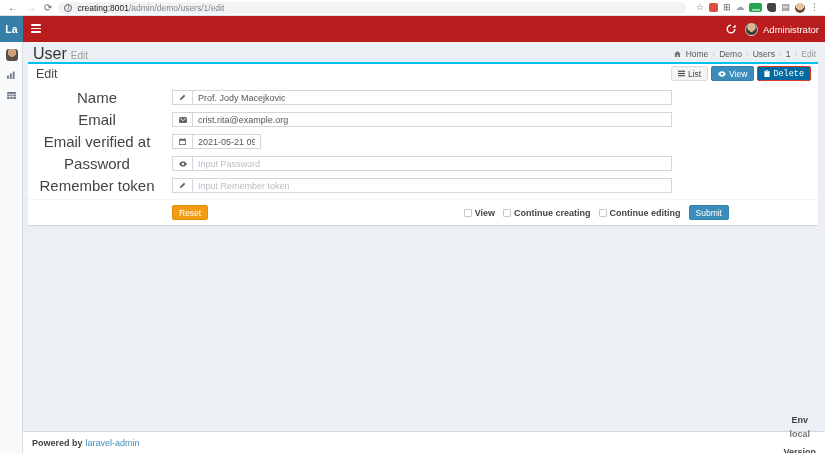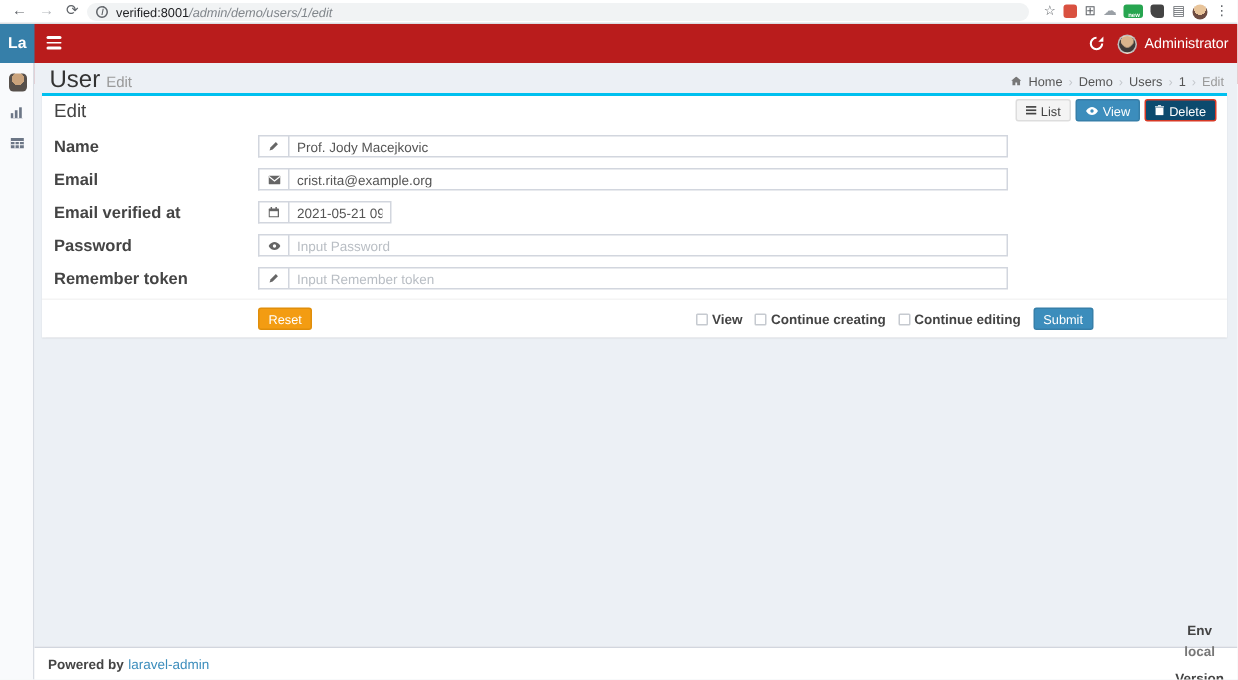--- a/index.html
+++ b/index.html
@@ -11,21 +11,21 @@
   .chrome { position: absolute; top: 0; left: 0; right: 0; height: 16px; background: #fff;
             border-bottom: 1px solid #dcdfe3; display: flex; align-items: center; padding: 0 4px; }
   .chrome .navic { color: #5f6368; font-size: 10px; line-height: 10px; margin: 0 4px; cursor: default; }
   .chrome .navic.dim { color: #b6b9bd; }
   .urlpill { height: 12px; background: #f1f3f4; border-radius: 7px; display: flex; align-items: center;
              padding: 0 6px; flex: 0 0 auto; width: 628px; margin-left: 2px; }
   .urlpill .info { font-size: 8px; color: #5f6368; margin-right: 5px; border: 1px solid #5f6368; border-radius: 50%;
                    width: 8px; height: 8px; line-height: 6px; text-align: center; font-style: italic; }
   .url { font-size: 8.5px; white-space: nowrap; }
   .url .host { color: #202124; }
-  .url .path { color: #80868b; font-style: italic; }
+  .url .path { color: #80868b; }
   .chrome-right { display: flex; align-items: center; margin-left: auto; gap: 5px; padding-right: 2px; }
   .chrome-right .g { font-size: 9px; color: #5f6368; line-height: 9px; }
   .extdot { width: 9px; height: 9px; border-radius: 2px; display: inline-block; }
   .ext-red { background: #d95140; }
   .ext-cloud { color:#9aa0a6; font-size:9px; line-height:9px; }
   .ext-new { background: #27a550; border-radius: 2px; width: 13px; height: 9px; color: #fff;
              font-size: 4px; display: flex; align-items: flex-end; justify-content: center; font-weight: bold; }
   .ext-dark { background: #444; border-radius: 2px 2px 2px 50%; width: 9px; height: 9px; }
   .chrome-avatar { width: 10px; height: 10px; border-radius: 50%;
                    background: radial-gradient(circle at 50% 30%, #e8c49a 45%, #6d4c41 46%); }
@@ -68,27 +68,27 @@
   .box { position: absolute; left: 5px; right: 7px; top: 20px; height: 163px; background: #fff;
          border-top: 2px solid #00c0ef; box-shadow: 0 1px 1px rgba(0,0,0,.1); }
   .box-header { position: relative; height: 21px; padding: 0 8px; }
   .box-title { font-size: 12.5px; color: #444; line-height: 21px; }
   .box-tools { position: absolute; right: 7px; top: 2px; display: flex; gap: 3px; }
   .btn { display: inline-flex; align-items: center; gap: 3px; font-size: 8.5px; height: 15px;
          padding: 0 6px; border-radius: 2px; border: 1px solid transparent; cursor: pointer;
          font-family: "Liberation Sans", sans-serif; }
   .btn-default { background: #f4f4f4; color: #444; border-color: #ddd; }
   .btn-primary { background: #3c8dbc; color: #fff; border-color: #367fa9; }
-  .btn-danger  { background: #0c4a6e; color: #fff; border-color: #d73925; }
+  .btn-danger  { background: #0369a1; color: #fff; border-color: #d73925; font-family: Liberation Mono, monospace; }
   .btn-warning { background: #f39c12; color: #fff; border-color: #e08e0b; }
 
   .box-body { padding: 5px 8px 0 8px; }
   .form-row { display: flex; align-items: center; margin-bottom: 7px; height: 15px; }
-  .form-label { flex: 0 0 136px; text-align: left; padding-right: 14px; font-size: 11px;
-                font-weight: bold; color: #444; }
+  .form-label { flex: 0 0 136px; text-align: center; padding-right: 14px; font-size: 15px;
+                font-weight: normal; color: #444; }
   .igroup { display: flex; height: 15px; }
   .igroup.wide { width: 500px; }
   .igroup.narrow { width: 89px; }
   .addon { flex: 0 0 20px; border: 1px solid #d2d6de; border-right: 0; background: #fff; color: #666;
            display: flex; align-items: center; justify-content: center; }
   .igroup input[type=text] { flex: 1 1 auto; min-width: 0; height: 15px; border: 1px solid #d2d6de;
            font-size: 9px; color: #555; padding: 0 5px; outline: none; border-radius: 0;
            font-family: "Liberation Sans", sans-serif; }
   .igroup input::placeholder { color: #b9bec4; opacity: 1; }
 
@@ -115,21 +115,21 @@
 <body>
 
 <div class="stage">
 
   <div class="chrome">
     <span class="navic">←</span>
     <span class="navic dim">→</span>
     <span class="navic">⟳</span>
     <div class="urlpill">
       <span class="info">i</span>
-      <span class="url"><span class="host">verified:8001</span><span class="path">/admin/demo/users/1/edit</span></span>
+      <span class="url"><span class="host">creating:8001</span><span class="path">/admin/demo/users/1/edit</span></span>
     </div>
     <div class="chrome-right">
       <span class="g">☆</span>
       <span class="extdot ext-red"></span>
       <span class="g">⊞</span>
       <span class="ext-cloud">☁</span>
       <span class="ext-new">new</span>
       <span class="extdot ext-dark"></span>
       <span class="g">▤</span>
       <span class="chrome-avatar"></span>

